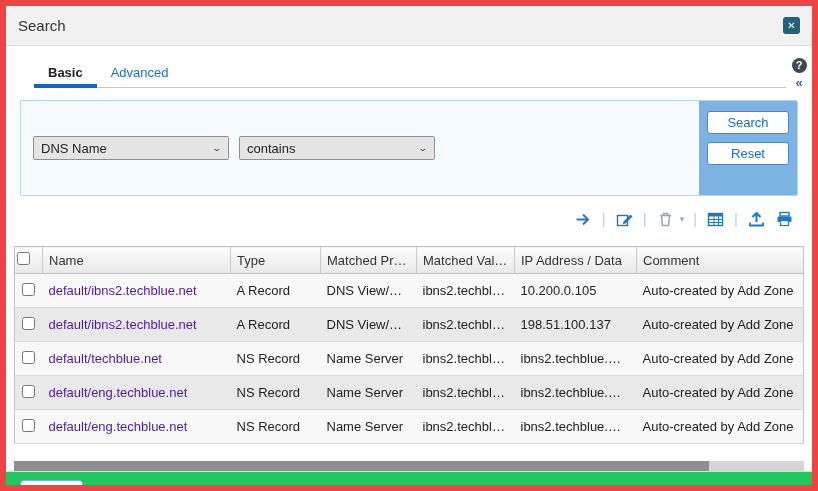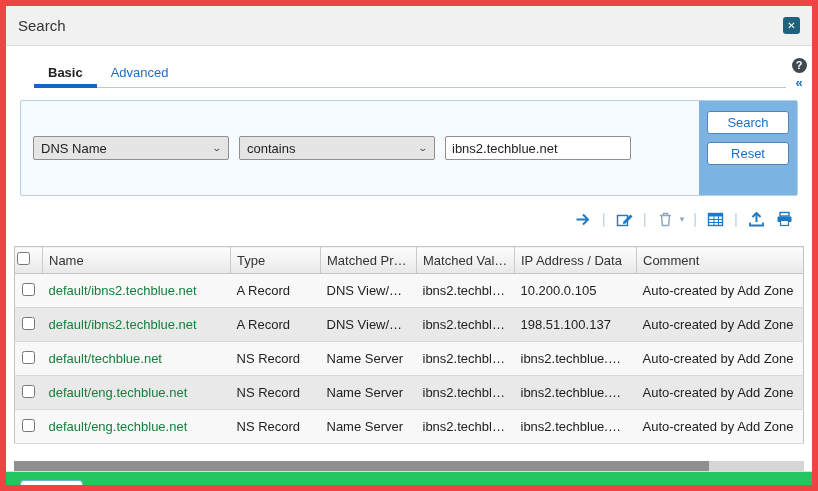--- a/index.html
+++ b/index.html
@@ -59,21 +59,21 @@
           table-layout:fixed; font-size:13px; }
   .grid th { background:linear-gradient(#fdfdfd,#e8e8e8); border-right:1px solid #c9c9c9;
              border-bottom:1px solid #c3c3c3; font-weight:normal; text-align:left; color:#333;
              padding:5px 6px; white-space:nowrap; overflow:hidden; text-overflow:ellipsis; cursor:pointer; }
   .grid th:last-child { border-right:none; }
   .grid td { border-bottom:1px solid #d8d8d8; padding:9px 6px; color:#222; white-space:nowrap;
              overflow:hidden; text-overflow:ellipsis; }
   .grid tr.odd  td { background:#f8f8f8; }
   .grid tr.even td { background:#e9e9e9; }
   .c-check { text-align:center; padding:5px 2px !important; }
-  a.rec { color:#15803d; text-decoration:none; cursor:pointer; }
+  a.rec { color:#4c1d95; text-decoration:none; cursor:pointer; }
 
   
   .hscroll { margin:6px 8px 0 8px; height:10px; background:#d6d6d6; position:relative; cursor:pointer; }
   .hthumb { position:absolute; left:0; top:0; height:10px; width:88%; background:#8f8f8f; cursor:grab; }
 
   
   .footer { flex:0 0 44px; background:#22c55e; border-top:1px solid #dcdcdc; display:flex;
             align-items:center; padding:0 14px; }
   .close-btn { background:#fff; border:1px solid #7fb0d8; border-radius:4px; color:#1a6fc4;
                font-size:13px; padding:5px 14px; cursor:pointer; font-family:"Liberation Sans", sans-serif; }
@@ -103,21 +103,20 @@
     <div class="search-panel">
       <div class="controls">
         <div class="selectbox">
           <span>DNS Name</span>
           <span class="chev">⌄</span>
         </div>
         <div class="selectbox">
           <span>contains</span>
           <span class="chev">⌄</span>
         </div>
-        <input class="query-input" type="text" value="ibns2.techblue.net" style="">
       </div>
       <div class="btn-panel">
         <button class="panel-btn">Search</button>
         <button class="panel-btn">Reset</button>
       </div>
     </div>
 
     <div class="toolbar">
       <span class="tool-icon">
         <svg width="19" height="19" viewBox="0 0 19 19">

